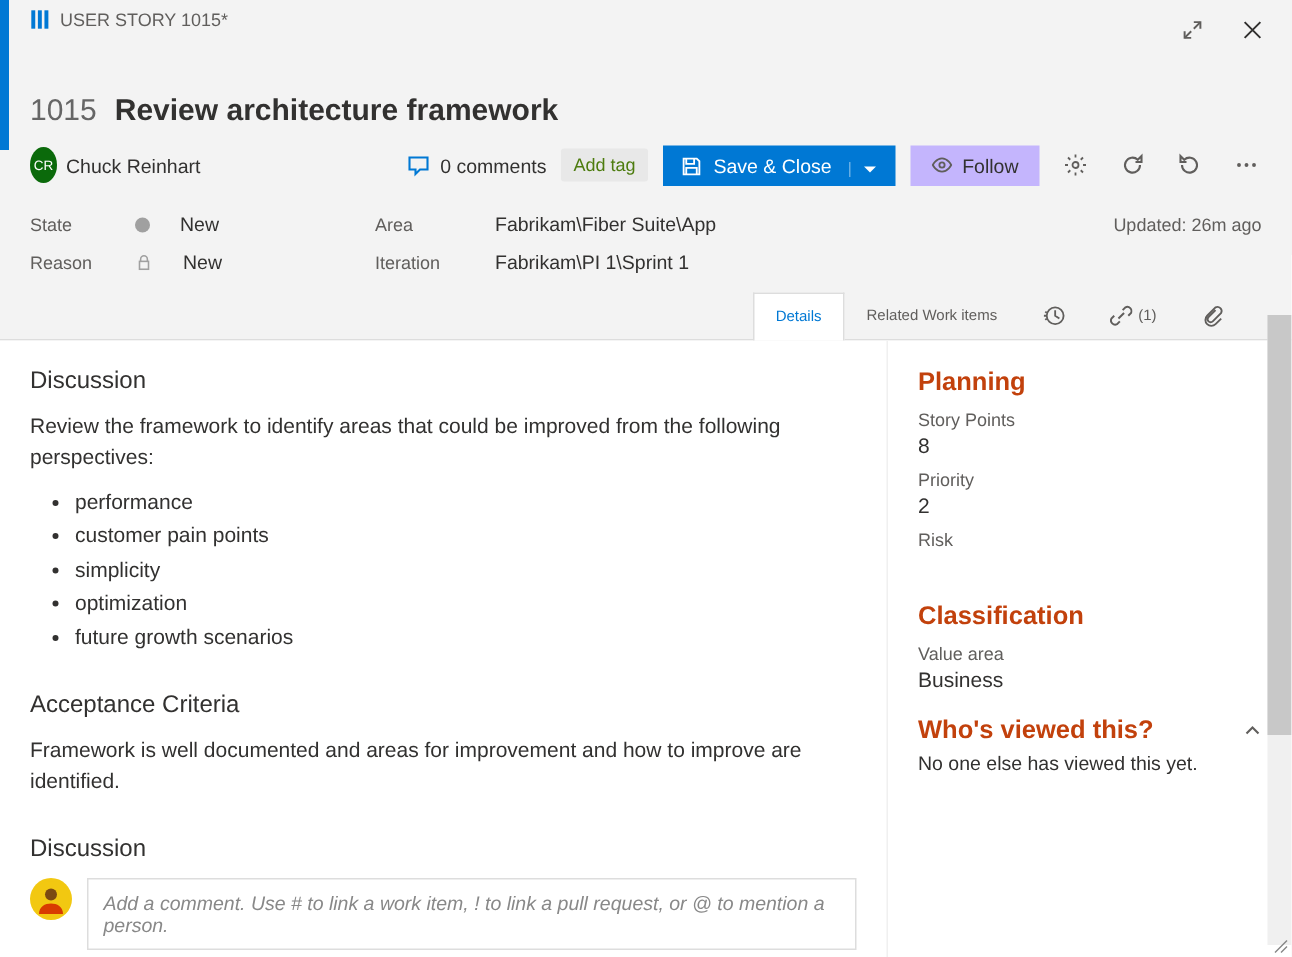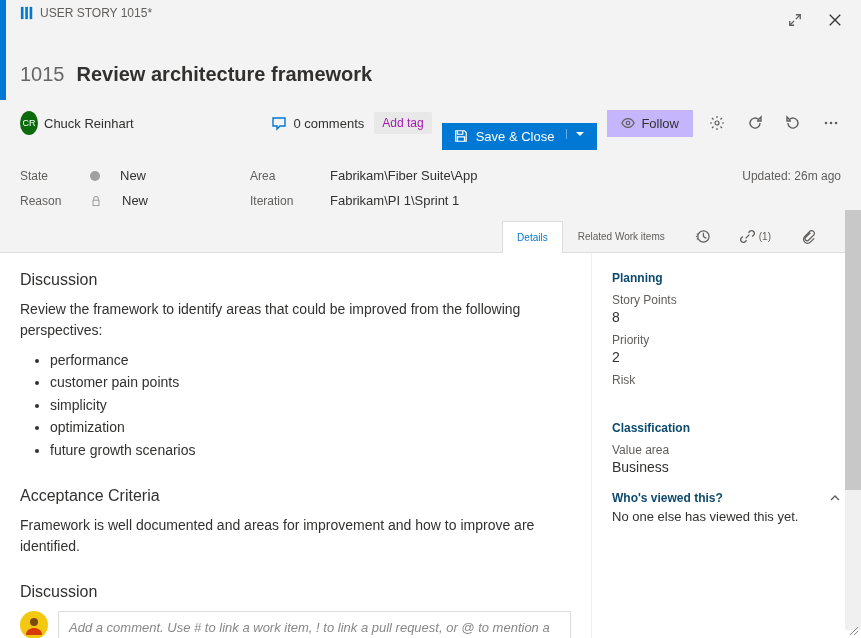--- a/index.html
+++ b/index.html
@@ -18,22 +18,22 @@
     .header { padding: 6px 16px 0 16px; position: relative; }
     .top-line { display: flex; align-items: center; font-size: 12px; color: #605e5c; padding-left: 4px; }
     .top-icons { position: absolute; right: 12px; top: 6px; display: flex; gap: 12px; }
     .title-row { margin-top: 6px; padding-left: 4px; display: flex; align-items: baseline; gap: 12px; }
     .wi-id { font-size: 20px; color: #666; margin-top: 37px; }
     .wi-title { font-size: 20px; color: #323130; font-weight: 700; }
     .action-row { display: flex; align-items: center; margin-top: 10px; padding-left: 4px; gap: 10px; }
     .avatar { width: 18px; height: 24px; border-radius: 50%; background: #0b6a0b; color: #fff; font-size: 9px; display: flex; align-items: center; justify-content: center; }
     .assignee { font-size: 13px; color: #323130; margin-right: auto; display:flex; align-items:center; gap:6px;}
     .comments { display: flex; align-items: center; gap: 6px; color: #323130; font-size: 13px; }
-    .add-tag { background: #e8e8e8; padding: 4px 8px; font-size: 12px; color: #a21caf; border-radius: 2px; cursor: pointer; }
-    .save-btn { background: #0078d4; color: #fff; padding: 6px 12px; display: flex; align-items: flex-start; gap: 8px; font-size: 13px; cursor: pointer; margin-top: 27px; }
+    .add-tag { background: #e8e8e8; padding: 4px 8px; font-size: 12px; color: #4d7c0f; border-radius: 2px; cursor: pointer; }
+    .save-btn { background: #0078d4; color: #fff; padding: 6px 12px; display: flex; align-items: flex-end; gap: 8px; font-size: 13px; cursor: pointer; }
     .save-caret { border-left: 1px solid rgba(255,255,255,0.4); padding-left: 8px; margin-left: 4px; }
     .follow-btn { background: #c4b5fd; padding: 6px 14px; display: flex; align-items: center; gap: 6px; cursor: pointer; font-size:13px; color:#323130;}
     .icon-btn { width: 28px; height: 28px; display: flex; align-items: center; justify-content: center; cursor: pointer; color:#605e5c;}
     .meta-grid { display: grid; grid-template-columns: 70px 160px 80px 1fr auto; padding: 18px 20px 12px 20px; row-gap: 10px; font-size: 13px; align-items:center;}
     .meta-label { color: #605e5c; font-size: 12px; }
     .meta-value { color: #323130; }
     .new-badge { display: flex; align-items: center; gap: 20px; }
     .state-dot { width: 10px; height: 10px; border-radius: 50%; background: #a0a0a0; }
     .updated { color: #605e5c; font-size: 12px; text-align: right; grid-column: 5; grid-row: 1;}
     .tabs { display: flex; justify-content: flex-end; border-bottom: 1px solid #ddd; padding-right: 30px; }
@@ -46,21 +46,21 @@
     .desc-text { font-size: 14px; color: #323130; line-height: 1.5; margin-bottom: 8px; }
     .bullets { margin-left: 30px; margin-top: 6px; margin-bottom: 20px; }
     .bullets li { font-size: 14px; color: #323130; line-height: 1.6; list-style: disc; }
     .accept { margin-top: 26px; }
     .discussion { margin-top: 26px; }
     .comment-box { display: flex; gap: 10px; margin-top: 10px; }
     .comment-avatar { width: 28px; height: 28px; border-radius: 50%; background: #f2c811; flex-shrink: 0; display:flex; align-items:center; justify-content:center; overflow:hidden;}
     .comment-input { flex: 1; border: 1px solid #ddd; padding: 8px 10px; font-style: italic; color: #888; font-size: 13px; min-height: 36px; }
     .field-label { font-size: 12px; color: #605e5c; margin-top: 8px; }
     .field-value { font-size: 14px; color: #323130; margin-top: 2px; margin-bottom: 8px; }
-    .panel-heading { font-size: 12px; color: #0c4a6e; font-weight: 600; margin-top: 16px; margin-bottom: 4px; display:flex; justify-content:space-between; align-items:center;}
+    .panel-heading { font-size: 17px; color: #c2410c; font-weight: 600; margin-top: 16px; margin-bottom: 4px; display:flex; justify-content:space-between; align-items:center;}
     .panel-heading:first-child{ margin-top: 0;}
     .scrollbar { position: absolute; right: 0; top: 210px; width: 16px; height: 420px; background: #f0f0f0; }
     .scrollbar-thumb { width: 16px; height: 280px; background: #c8c8c8; }
     .resize { position: absolute; right: 2px; bottom: 2px; font-size: 12px; color: #888;}
     svg { display: block; }
   </style>
 </head>
 <body>
 
 <div class="window">

